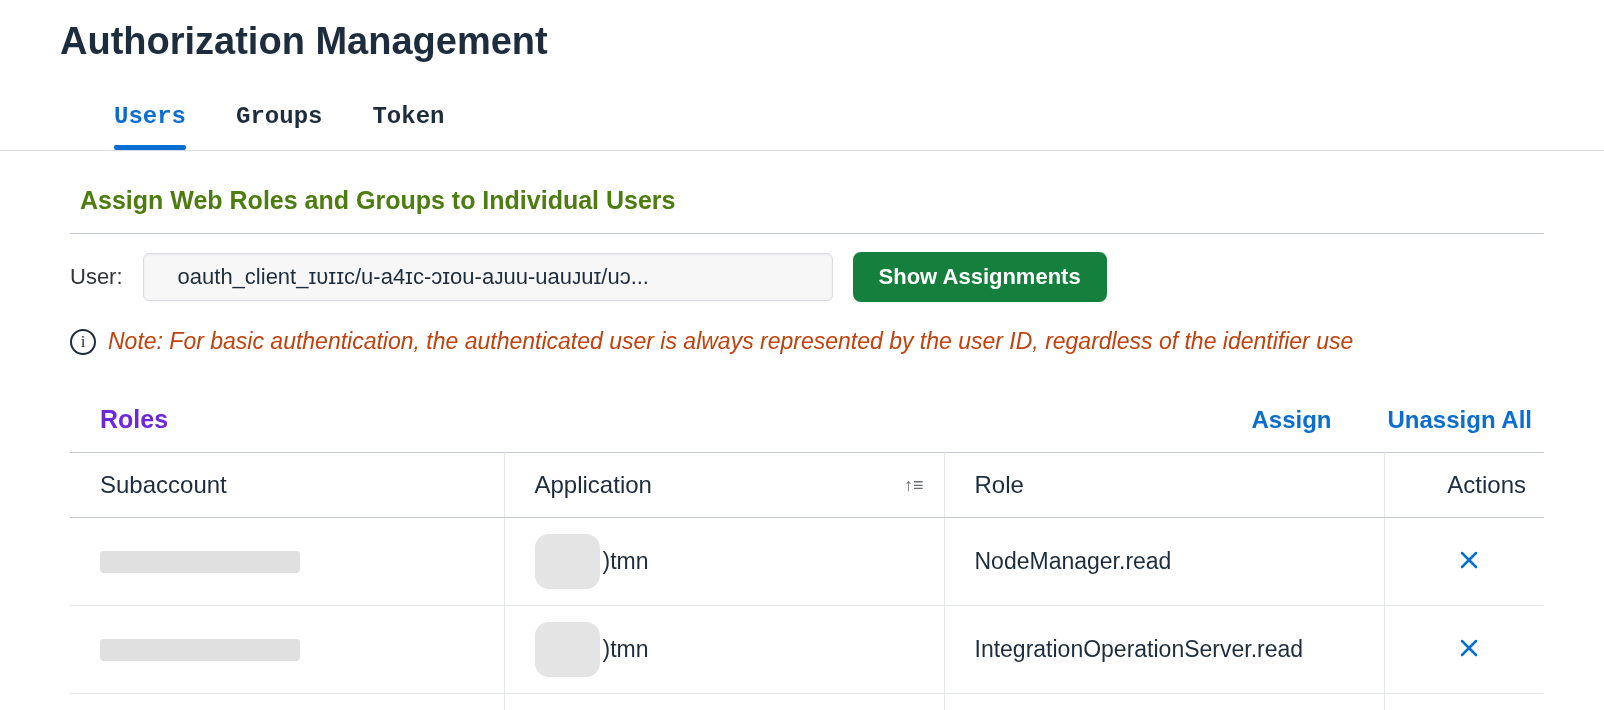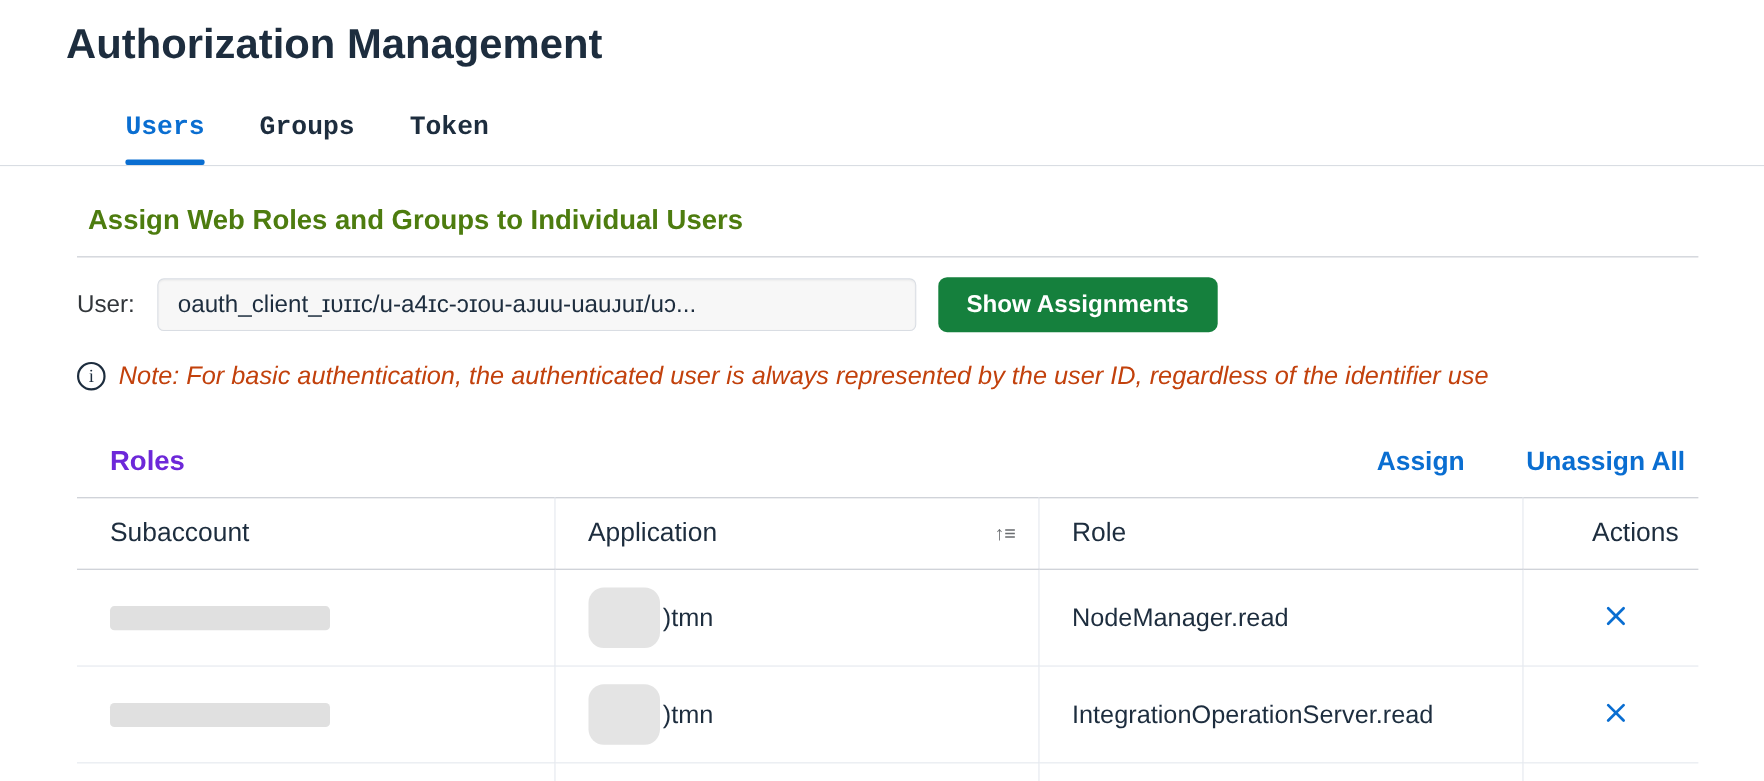--- a/index.html
+++ b/index.html
@@ -66,21 +66,21 @@
   }
   .user-label {
     font-size: 22px;
     color: #32363a;
     margin-left: 0;
   }
   .user-input {
     background: #f7f7f7;
     border: 1px solid #d9dde3;
     border-radius: 6px;
-    padding: 10px 18px;
+    padding: 10px 34px;
     font-size: 22px;
     color: #1d2d3e;
     width: 690px;
     font-family: inherit;
     white-space: nowrap;
     overflow: hidden;
     text-overflow: ellipsis;
     box-shadow: inset 0 1px 2px rgba(0,0,0,0.06);
   }
   .show-btn {

